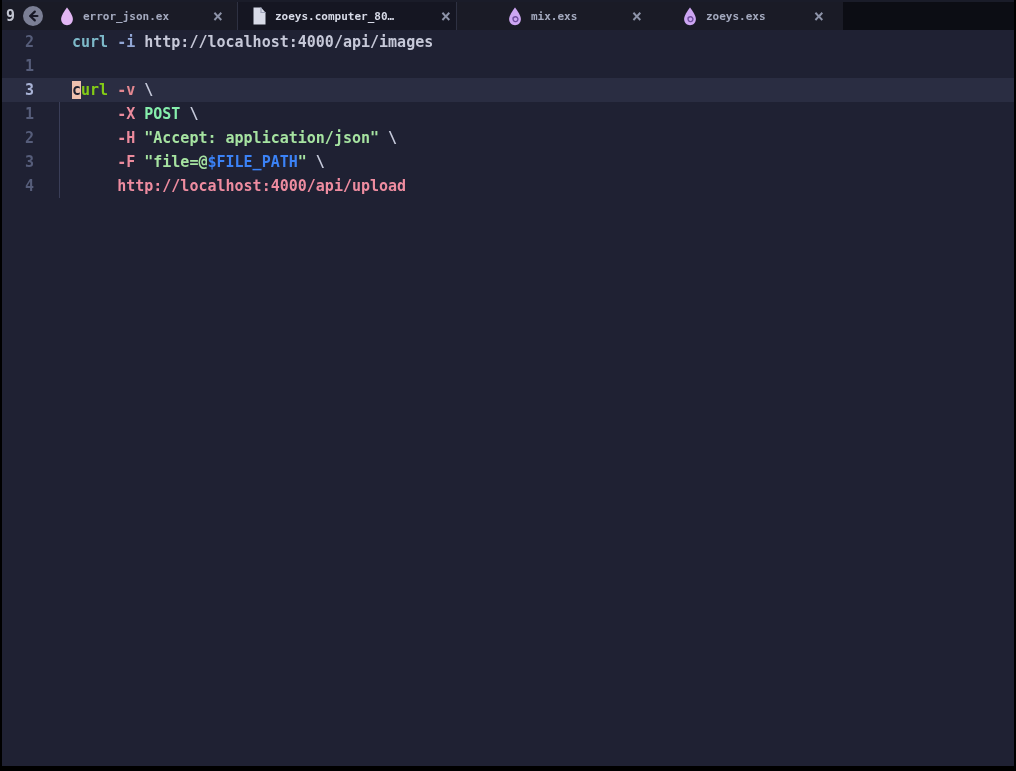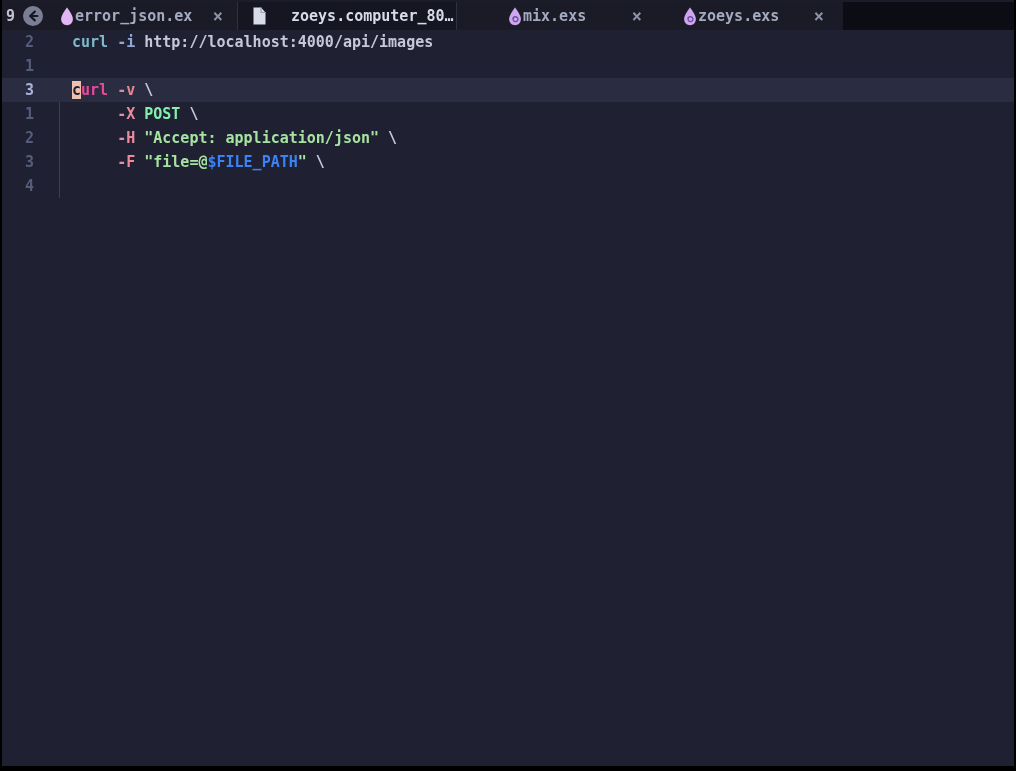--- a/index.html
+++ b/index.html
@@ -17,21 +17,21 @@
     padding-left:4px;box-sizing:border-box;
   }
   .win-count{color:#c0c3cf;font-size:15px;}
   .back-btn{margin-left:7px;width:22px;height:22px;display:flex;}
   .tab{
     display:flex;align-items:center;background:#1a1b26;box-sizing:border-box;
     height:100%;flex:none;cursor:default;
   }
   .tab.active{background:#151622;}
   .tab .tab-icon{width:15px;height:19px;flex:none;display:flex;align-items:center;}
-  .tab .label{font-size:15px;color:#a4aabf;white-space:pre;}
+  .tab .label{font-size:11px;color:#a4aabf;margin-left:8px;white-space:pre;}
   .tab.active .label{color:#d8dbe8;}
   .tab .close{margin-left:auto;color:#8d93a8;font-size:17px;line-height:1;}
   .sep{width:1px;background:#2e3142;flex:none;}
   .tab-filler{flex:1;background:#0c0d14;}
   
   .main{
     position:absolute;left:2px;top:30px;right:2px;bottom:5px;background:#1f2133;
     font-size:15px;line-height:24px;color:#c6c8d8;overflow:hidden;
   }
   .row{display:flex;height:24px;}
@@ -60,21 +60,21 @@
       <div class="tab" style="width: 189px; padding-left: 12px; padding-right: 14px;">
         <span class="tab-icon">
           <svg width="14" height="19" viewBox="0 0 14 19">
             <path d="M7 .6 C7 .6 1.1 8.1 1.1 12 C1.1 15.6 3.7 18.2 7 18.2 C10.3 18.2 12.9 15.6 12.9 12 C12.9 8.1 7 .6 7 .6 Z" fill="#e2b6f3"></path>
           </svg>
         </span>
         <span class="label">error_json.ex</span>
         <span class="close">×</span>
       </div>
       <div class="sep"></div>
-      <div class="tab active" style="width: 218px; padding-left: 14px; padding-right: 5px; gap: 24px;">
+      <div class="tab active" style="width: 218px; padding-left: 14px; padding-right: 5px;">
         <span class="tab-icon">
           <svg width="14" height="18" viewBox="0 0 14 18">
             <path d="M1.5 .5 h7.5 l4.5 5 v12 h-12 z" fill="#d8dbe8"></path>
             <path d="M9 .5 v5 h4.5" fill="none" stroke="#9da2b8" stroke-width="1.2"></path>
           </svg>
         </span>
         <span class="label">zoeys.computer_80…</span>
         <span class="close">×</span>
       </div>
       <div class="sep"></div>
@@ -107,33 +107,33 @@
       <div class="row">
         <span class="gutter">2</span>
         <span class="code"><span style="color: rgb(125, 185, 201);">curl</span><span style="color: rgb(198, 200, 216);"> </span><span style="color: rgb(146, 167, 214);">-i</span><span style="color: rgb(198, 200, 216);"> http://localhost:4000/api/images</span></span>
       </div>
       <div class="row">
         <span class="gutter">1</span>
         <span class="code"></span>
       </div>
       <div class="row cursorline" style="background: rgb(42, 45, 66);">
         <span class="gutter">3</span>
-        <span class="code"><span class="cursor-block" style="color: rgb(30, 32, 48); background: rgb(238, 192, 174);">c</span><span style="color: #ec4899;">url</span><span style="color: rgb(198, 200, 216);"> </span><span style="color: rgb(227, 135, 144);">-v</span><span style="color: rgb(198, 202, 219);"> \</span></span>
+        <span class="code"><span class="cursor-block" style="color: rgb(30, 32, 48); background: rgb(238, 192, 174);">c</span><span style="color: #84cc16;">url</span><span style="color: rgb(198, 200, 216);"> </span><span style="color: rgb(227, 135, 144);">-v</span><span style="color: rgb(198, 202, 219);"> \</span></span>
       </div>
       <div class="row">
         <span class="gutter">1</span>
         <span class="code"><span style="color: rgb(198, 200, 216);">     </span><span style="color: rgb(236, 139, 157);">-X</span><span style="color: rgb(198, 200, 216);"> </span><span style="color: #86efac;">POST</span><span style="color: rgb(198, 202, 219);"> \</span></span>
       </div>
       <div class="row">
         <span class="gutter">2</span>
         <span class="code"><span style="color: rgb(198, 200, 216);">     </span><span style="color: rgb(236, 139, 157);">-H</span><span style="color: rgb(198, 200, 216);"> </span><span style="color: rgb(166, 227, 161);">"Accept: application/json"</span><span style="color: rgb(198, 202, 219);"> \</span></span>
       </div>
       <div class="row">
         <span class="gutter">3</span>
         <span class="code"><span style="color: rgb(198, 200, 216);">     </span><span style="color: rgb(236, 139, 157);">-F</span><span style="color: rgb(198, 200, 216);"> </span><span style="color: rgb(166, 227, 161);">"file=@</span><span style="color: #3b82f6;">$FILE_PATH</span><span style="color: rgb(166, 227, 161);">"</span><span style="color: rgb(198, 202, 219);"> \</span></span>
       </div>
       <div class="row">
         <span class="gutter">4</span>
-        <span class="code"><span style="color: rgb(198, 200, 216);">     </span></span>
+        <span class="code"><span style="color: rgb(198, 200, 216);">     </span><span style="color: rgb(238, 140, 160);">http://localhost:4000/api/upload</span></span>
       </div>
     </div>
   <div class="indent-guide"></div>
 </div>
 
 </body></html>

